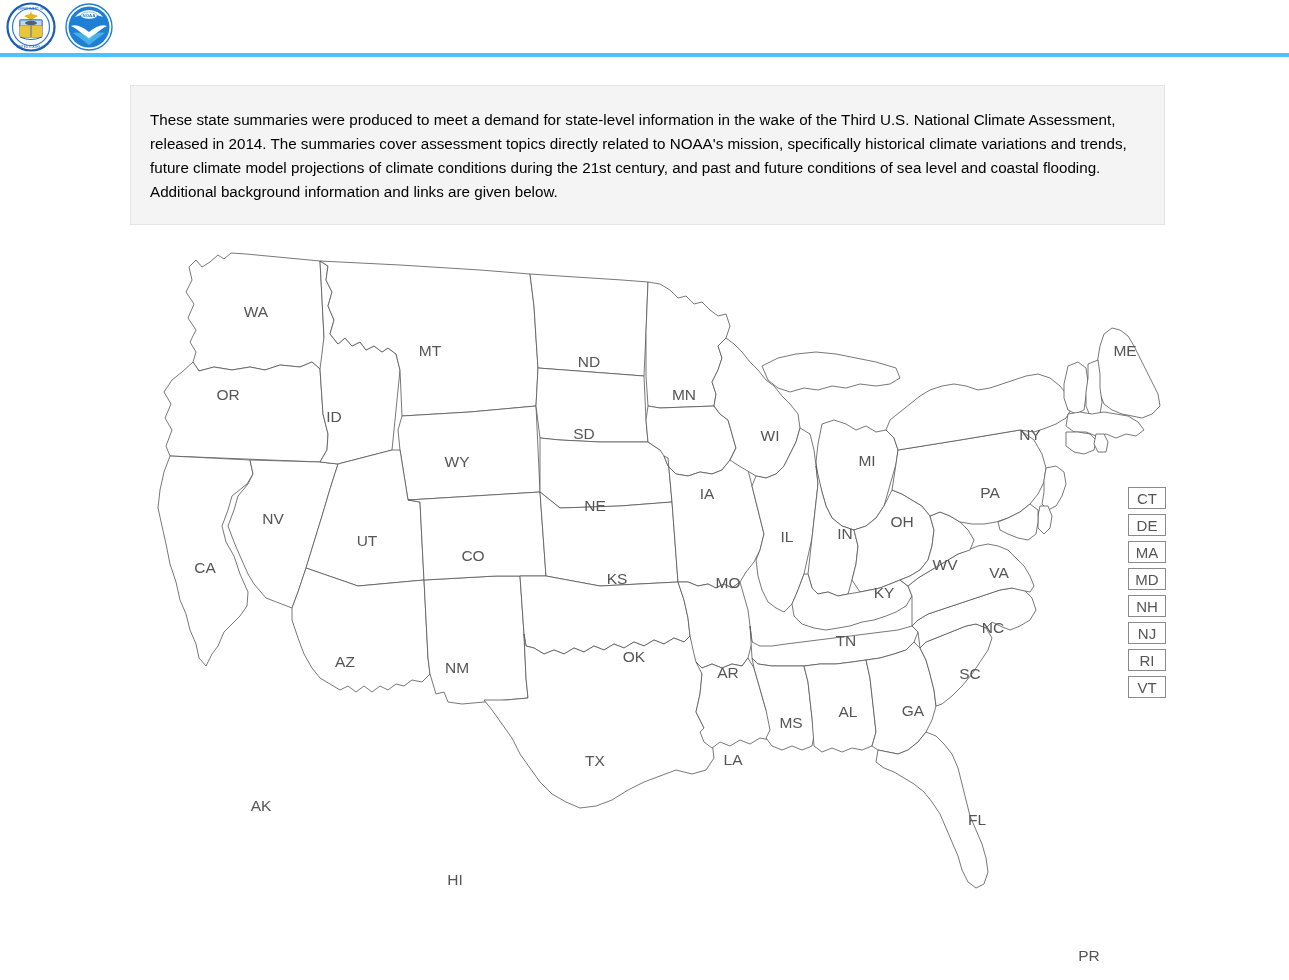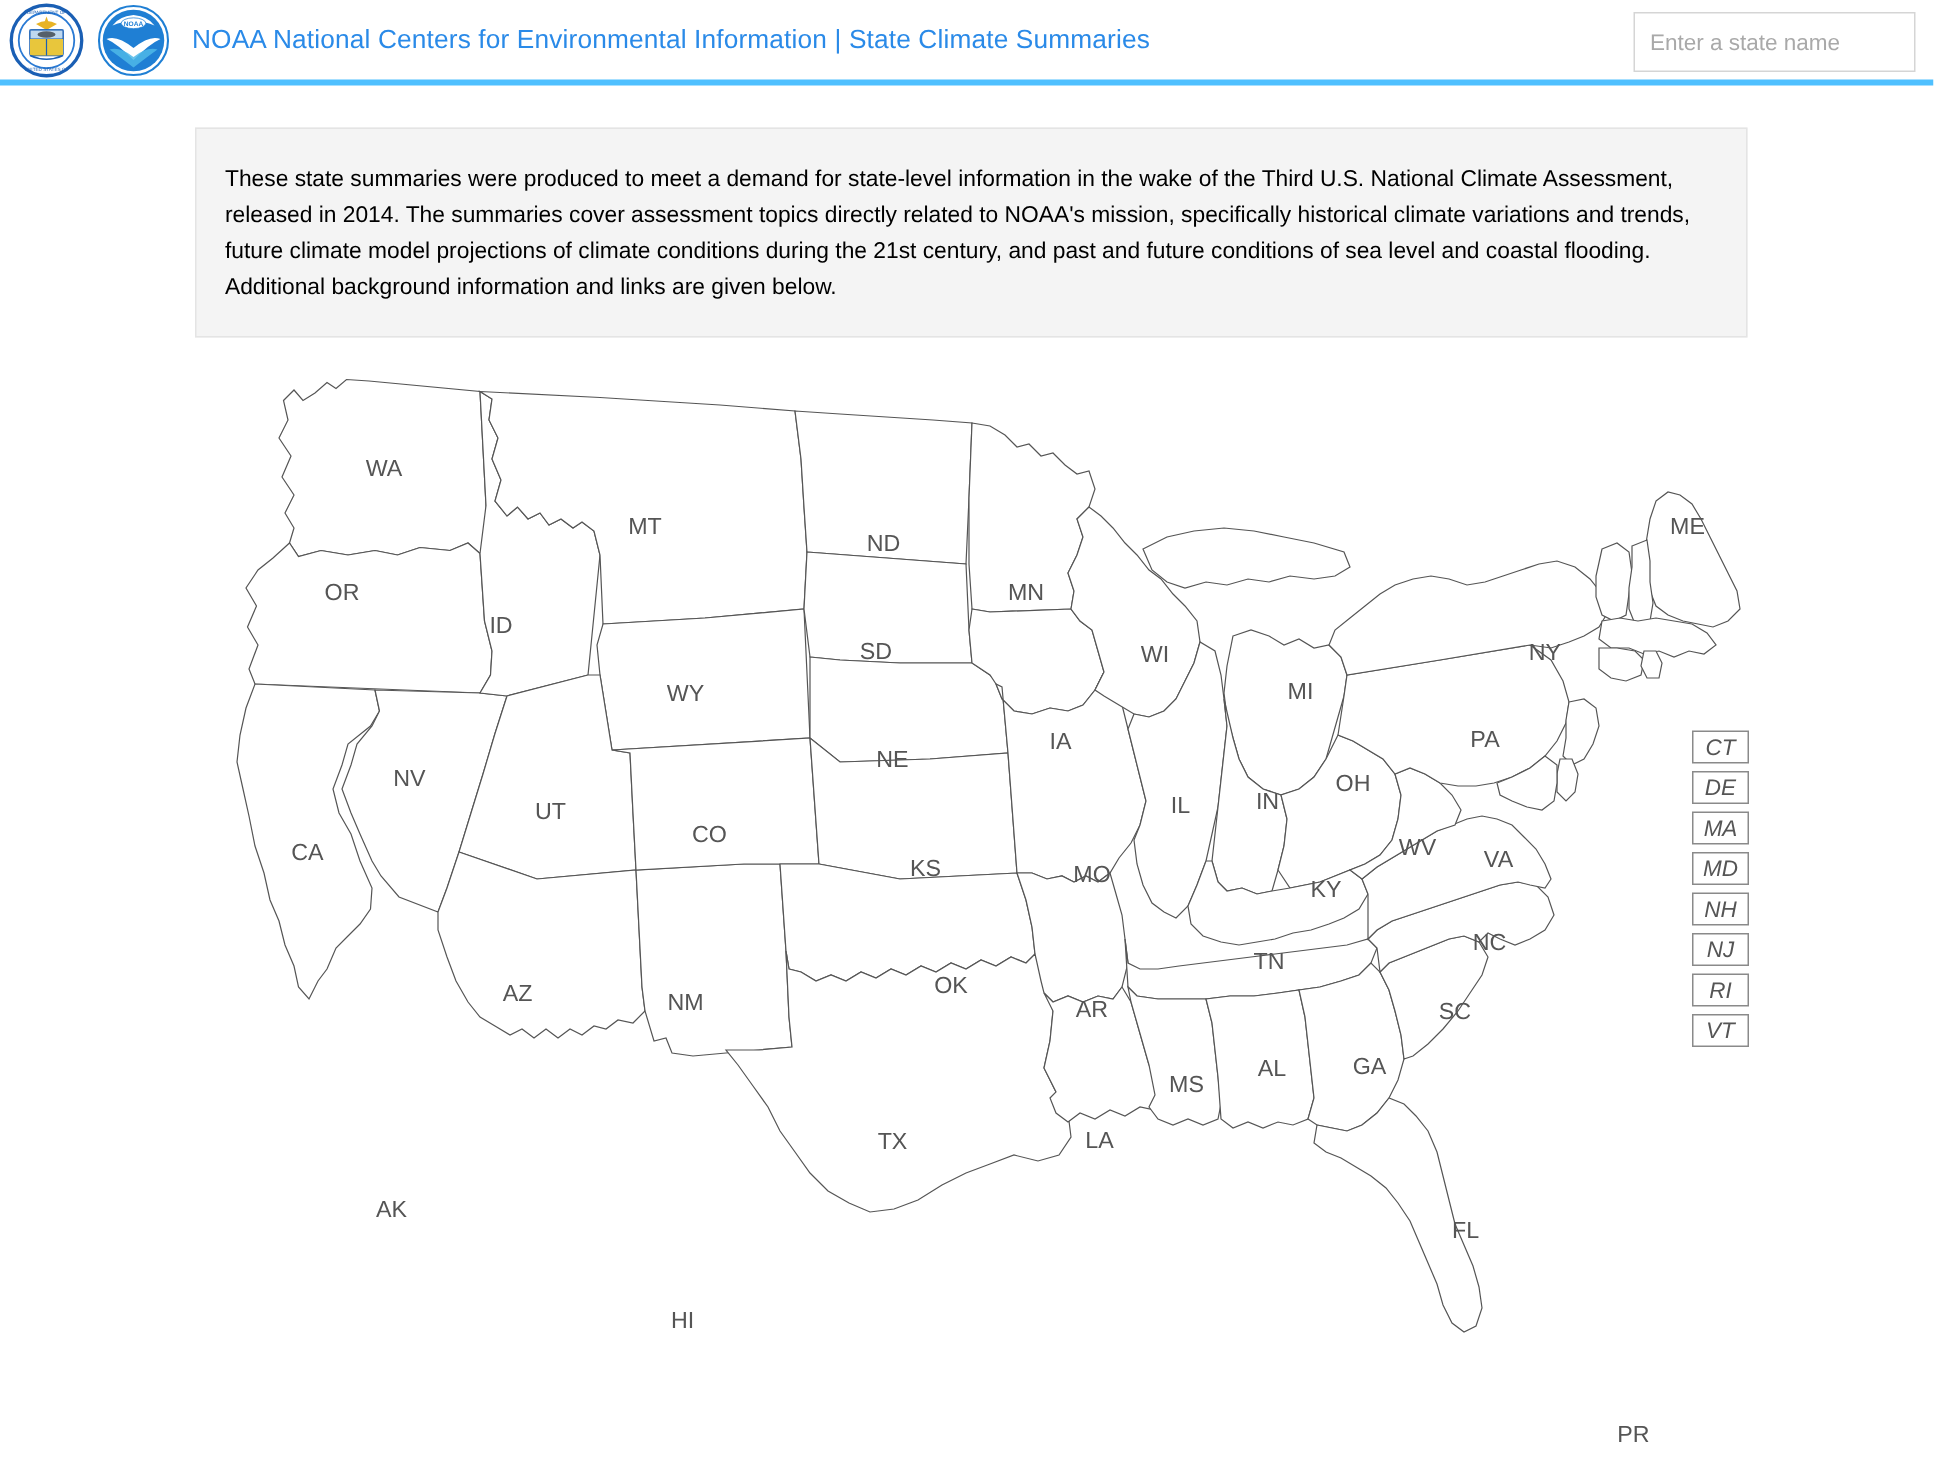--- a/index.html
+++ b/index.html
@@ -102,21 +102,20 @@
     text-anchor: middle;
     pointer-events: none;
   }
 
   
   #small-state-list {
     position: absolute;
     left: 1128px;
     top: 487px;
     width: 38px;
-    font-style: italic;
   }
   .small-state-box {
     width: 38px;
     height: 22px;
     border: 1px solid #8a8a8a;
     background: #ffffff;
     margin-bottom: 5px;
     display: flex;
     align-items: center;
     justify-content: center;
@@ -157,26 +156,21 @@
         <circle cx="25" cy="25" r="20.5" fill="#1f7fd4"></circle>
         <path d="M25 8 Q15 9 11 15 Q18 12 25 12 Q32 12 39 15 Q35 9 25 8 Z" fill="#ffffff"></path>
         <ellipse cx="25" cy="13.5" rx="8.2" ry="3.6" fill="#ffffff" stroke="#1f7fd4" stroke-width="0.5"></ellipse>
         <text x="25" y="15" font-size="4.4" fill="#1f7fd4" text-anchor="middle" font-family="'Liberation Sans', sans-serif" font-weight="bold">NOAA</text>
         <path d="M7 24 Q14 21 25 30 Q36 21 43 24 Q36 27 25 38 Q14 27 7 24 Z" fill="#ffffff"></path>
         <path d="M9 31 Q16 29 25 36 Q34 29 41 31 Q34 36 25 43 Q16 36 9 31 Z" fill="#4fb8e8" opacity="0.85"></path>
       </svg>
     </span>
   </div>
 
-  <span id="site-title">NOAA National Centers for Environmental Information | State Climate Summaries</span>
-
-  <div id="search-wrap">
-    <input id="search-input" type="text" placeholder="Enter a state name" style="">
-
-  </div>
+
 </div>
 
 <div id="intro-panel">
   <p id="intro-text">These state summaries were produced to meet a demand for state-level information in the wake of the Third U.S. National Climate Assessment, released in 2014. The summaries cover assessment topics directly related to NOAA's mission, specifically historical climate variations and trends, future climate model projections of climate conditions during the 21st century, and past and future conditions of sea level and coastal flooding. Additional background information and links are given below.</p>
 </div>
 
 <div id="map-area">
   <svg id="us-map" width="1289" height="735" viewBox="0 0 1289 735">
     <g id="state-shapes">
 

